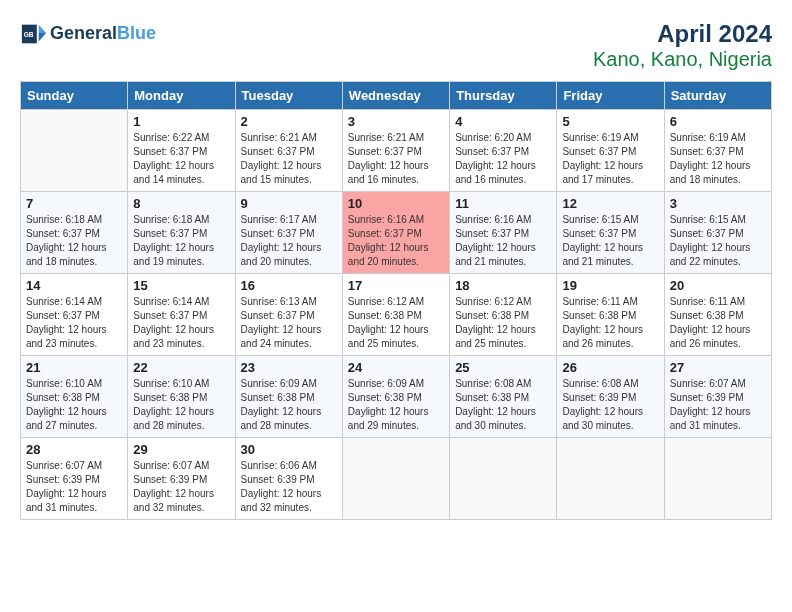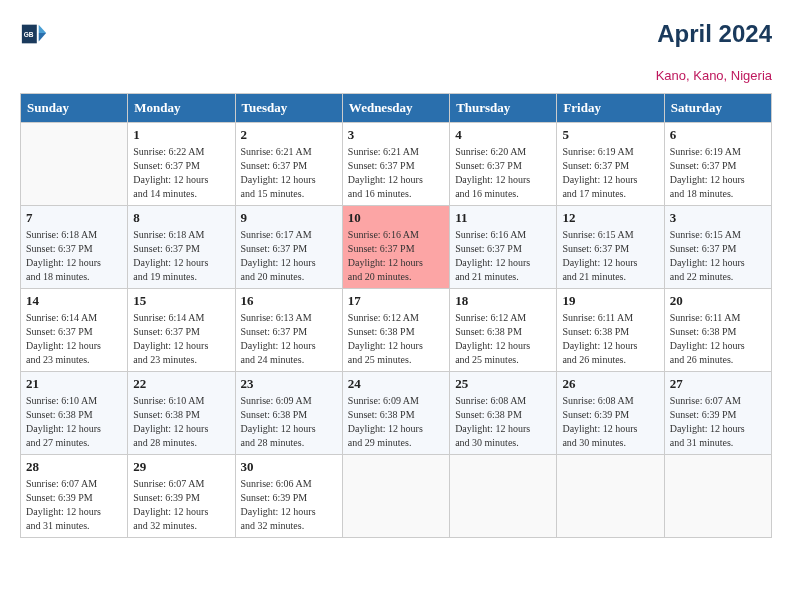--- a/index.html
+++ b/index.html
@@ -27,29 +27,27 @@
     }
     .title-section {
       text-align: right;
     }
     .month-title {
       font-size: 24px;
       font-weight: bold;
       color: #1a3a5c;
     }
     .location {
-      font-size: 13px;
-      color: #be185d;
-      margin-top: 20px;
+      font-size: 20px;
+      color: #15803d;
     }
     table {
       width: 100%;
       border-collapse: collapse;
       font-size: 11px;
-      font-family: Liberation Serif, serif;
     }
     .day-header {
       background: #2a6fad;
       color: #fff;
       text-align: left;
       padding: 6px 6px;
       font-size: 13px;
       font-weight: bold;
       border: 1px solid #ccc;
     }
@@ -85,20 +83,25 @@
 
 <div class="header">
   <div class="logo">
     <svg class="logo-icon" viewBox="0 0 30 30">
       <rect x="0" y="0" width="30" height="30" fill="white"></rect>
       <polygon points="20,5 28,14 20,14" fill="#4a9fd4"></polygon>
       <polygon points="20,14 28,14 20,23" fill="#2a6fad"></polygon>
       <rect x="2" y="5" width="16" height="20" fill="#1a3a5c"></rect>
       <text x="4" y="18" fill="white" font-size="7" font-weight="bold">GB</text>
     </svg>
+    <div>
+      <div style="font-size:18px;font-weight:bold;color:#1a3a5c;line-height:1.1;">
+        <span>General</span><span style="color:#4a9fd4">Blue</span>
+      </div>
+    </div>
   </div>
   <div class="title-section">
     <div class="month-title">April 2024</div>
     <div class="location">Kano, Kano, Nigeria</div>
   </div>
 </div>
 
 <table>
   <thead>
     <tr>

